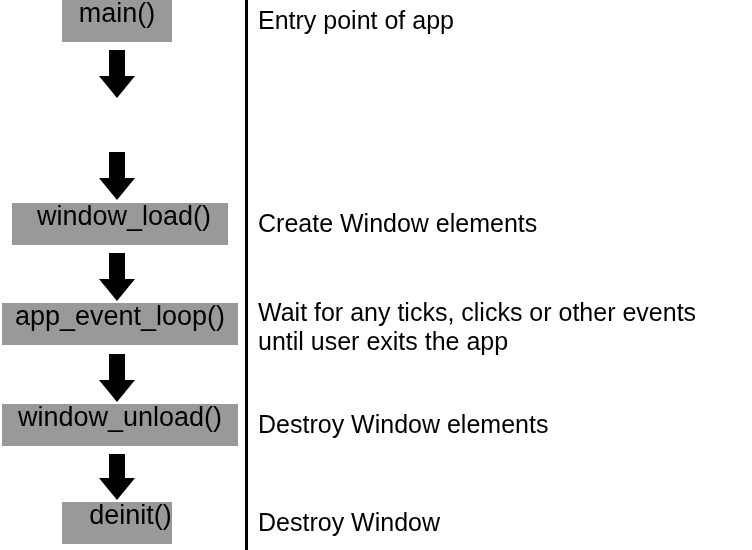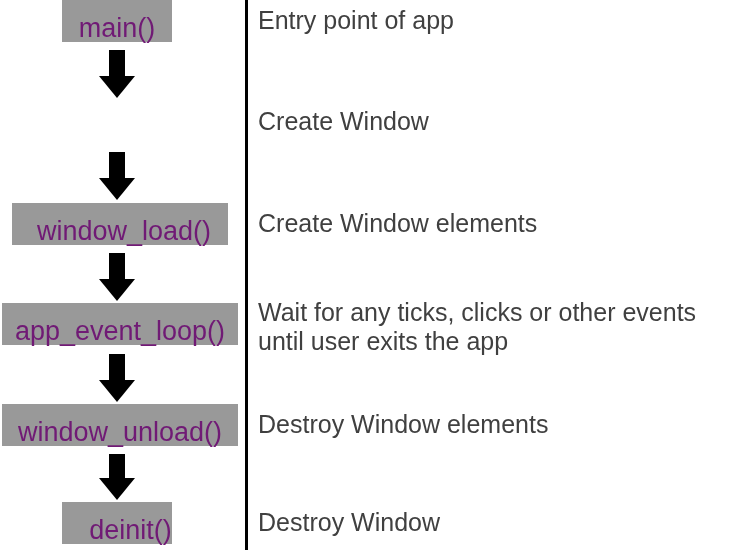--- a/index.html
+++ b/index.html
@@ -26,23 +26,23 @@
     left: 245px;
     width: 3px;
     height: 550px;
     background: #000000;
   }
 
   
   .node-box {
     position: absolute;
     background: #999999;
-    color: #701a75;
+    color: #000000;
     display: flex;
-    align-items: flex-end;
+    align-items: flex-start;
     justify-content: center;
     font-family: "Liberation Sans", sans-serif;
     font-size: 27px;
     line-height: 1;
     letter-spacing: 0px;
     white-space: nowrap;
     box-sizing: border-box;
   }
 
   
@@ -64,21 +64,21 @@
     height: 0;
     border-left: 18px solid transparent;
     border-right: 18px solid transparent;
     border-top: 22px solid #000000;
   }
 
   
   .desc {
     position: absolute;
     left: 258px;
-    color: #404040;
+    color: #000000;
     font-family: "Liberation Sans", sans-serif;
     font-size: 25px;
     line-height: 29px;
     white-space: pre-line;
     max-width: 494px;
   }
 </style>
 </head>
 <body>
 
@@ -127,21 +127,20 @@
   </div>
 
   <div class="node-box" style="left:62px; top:502px; width:110px; height:42px;padding-left:27px;">
     <span>deinit()</span>
   </div>
 
   <div class="divider"></div>
 
   <div class="desc" style="top:6px;">Entry point of app</div>
 
-  <div class="desc" style="top:107px;">Create Window</div>
 
   <div class="desc" style="top:209px;">Create Window elements</div>
 
   <div class="desc" style="top:298px;">Wait for any ticks, clicks or other events
 until user exits the app</div>
 
   <div class="desc" style="top:410px;">Destroy Window elements</div>
 
   <div class="desc" style="top:508px;">Destroy Window</div>
 

